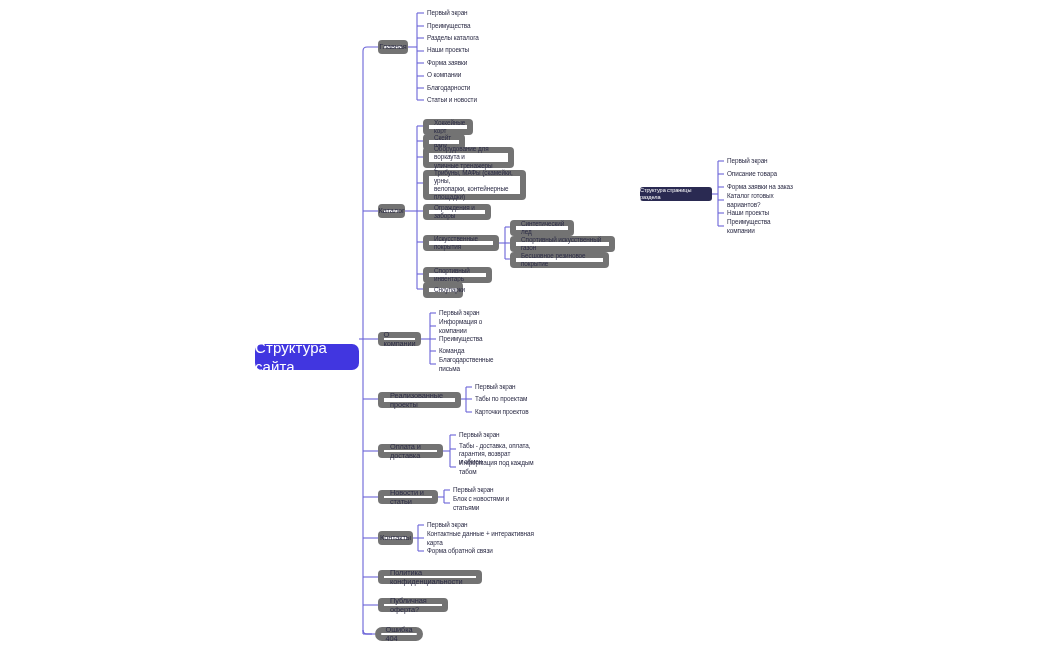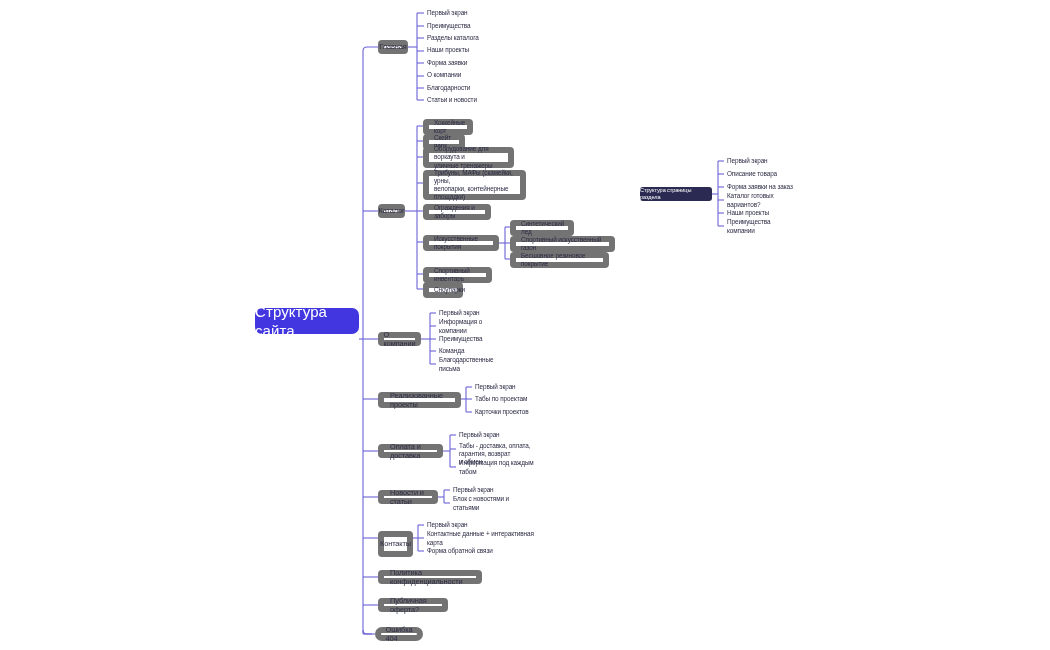--- a/index.html
+++ b/index.html
@@ -165,21 +165,21 @@
       <path d="M718 161 L724 161"></path>
       <path d="M718 174 L724 174"></path>
       <path d="M718 187 L724 187"></path>
       <path d="M718 200 L724 200"></path>
       <path d="M718 213 L724 213"></path>
       <path d="M718 226 L724 226"></path>
       <path d="M712 194 L718 194"></path>
     </g>
   </svg>
 
-  <div class="node root" style="left:255px; top:308px; width:104px; height:26px;">
+  <div class="node root" style="left:255px; top:344px; width:104px; height:26px;">
     <span>Структура сайта</span>
   </div>
 
   <div class="node lvl1" style="left:378px; top:40px; width:30px; height:14px;">
     <span>Главная</span>
   </div>
   <div class="node plain" style="left:424px; top:9px; width:60px; height:9px;"><span>Первый экран</span></div>
   <div class="node plain" style="left:424px; top:22px; width:60px; height:9px;"><span>Преимущества</span></div>
   <div class="node plain" style="left:424px; top:34px; width:65px; height:9px;"><span>Разделы каталога</span></div>
   <div class="node plain" style="left:424px; top:46px; width:60px; height:9px;"><span>Наши проекты</span></div>
@@ -230,21 +230,21 @@
   <div class="node plain multiline" style="left:456px; top:442px; width:103px; height:16px; align-items:flex-start;"><span>Табы - доставка, оплата, гарантия, возврат
 и обмен</span></div>
   <div class="node plain" style="left:456px; top:463px; width:86px; height:9px;"><span>Информация под каждым табом</span></div>
 
   <div class="node lvl1" style="left:378px; top:490px; width:60px; height:14px;">
     <span>Новости и статьи</span>
   </div>
   <div class="node plain" style="left:450px; top:486px; width:60px; height:9px;"><span>Первый экран</span></div>
   <div class="node plain" style="left:450px; top:499px; width:82px; height:9px;"><span>Блок с новостями и статьями</span></div>
 
-  <div class="node lvl1" style="left:378px; top:531px; width:35px; height:26px;justify-content:center;">
+  <div class="node lvl1" style="left:378px; top:531px; width:35px; height:14px;justify-content:center;">
     <span>Контакты</span>
   </div>
   <div class="node plain" style="left:424px; top:521px; width:60px; height:9px;"><span>Первый экран</span></div>
   <div class="node plain" style="left:424px; top:534px; width:110px; height:9px;"><span>Контактные данные + интерактивная карта</span></div>
   <div class="node plain" style="left:424px; top:547px; width:78px; height:9px;"><span>Форма обратной связи</span></div>
 
   <div class="node lvl1" style="left:378px; top:570px; width:104px; height:14px;">
     <span>Политика конфиденциальности</span>
   </div>
 

